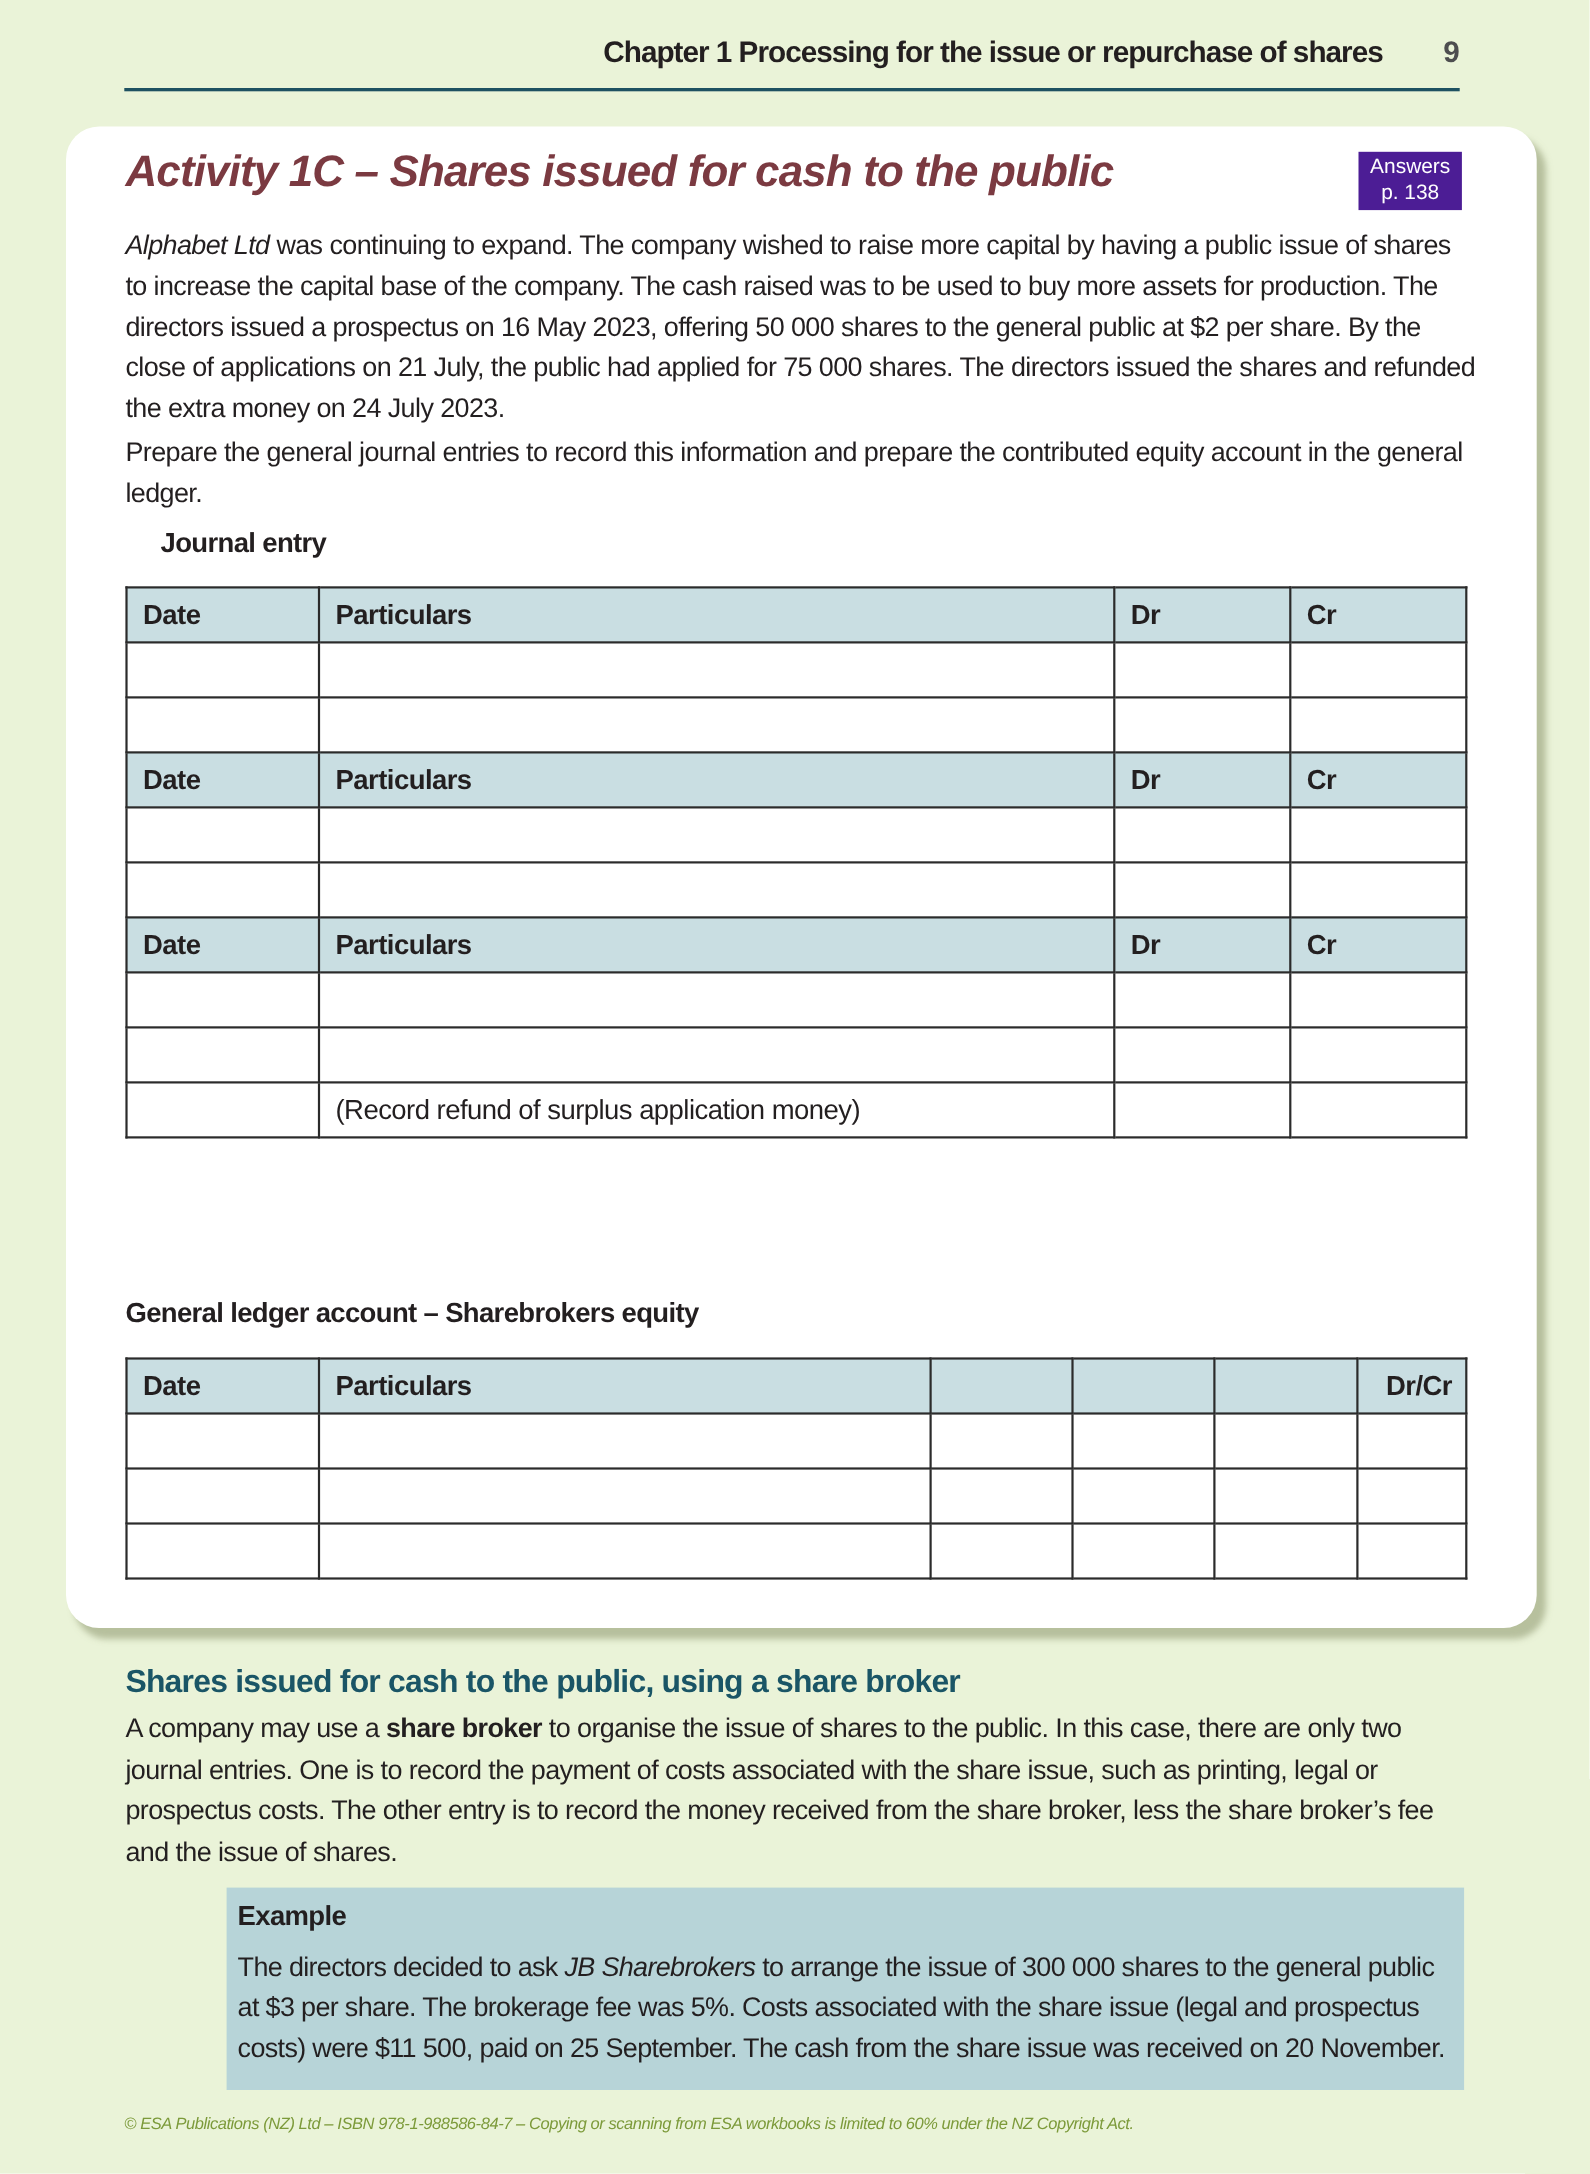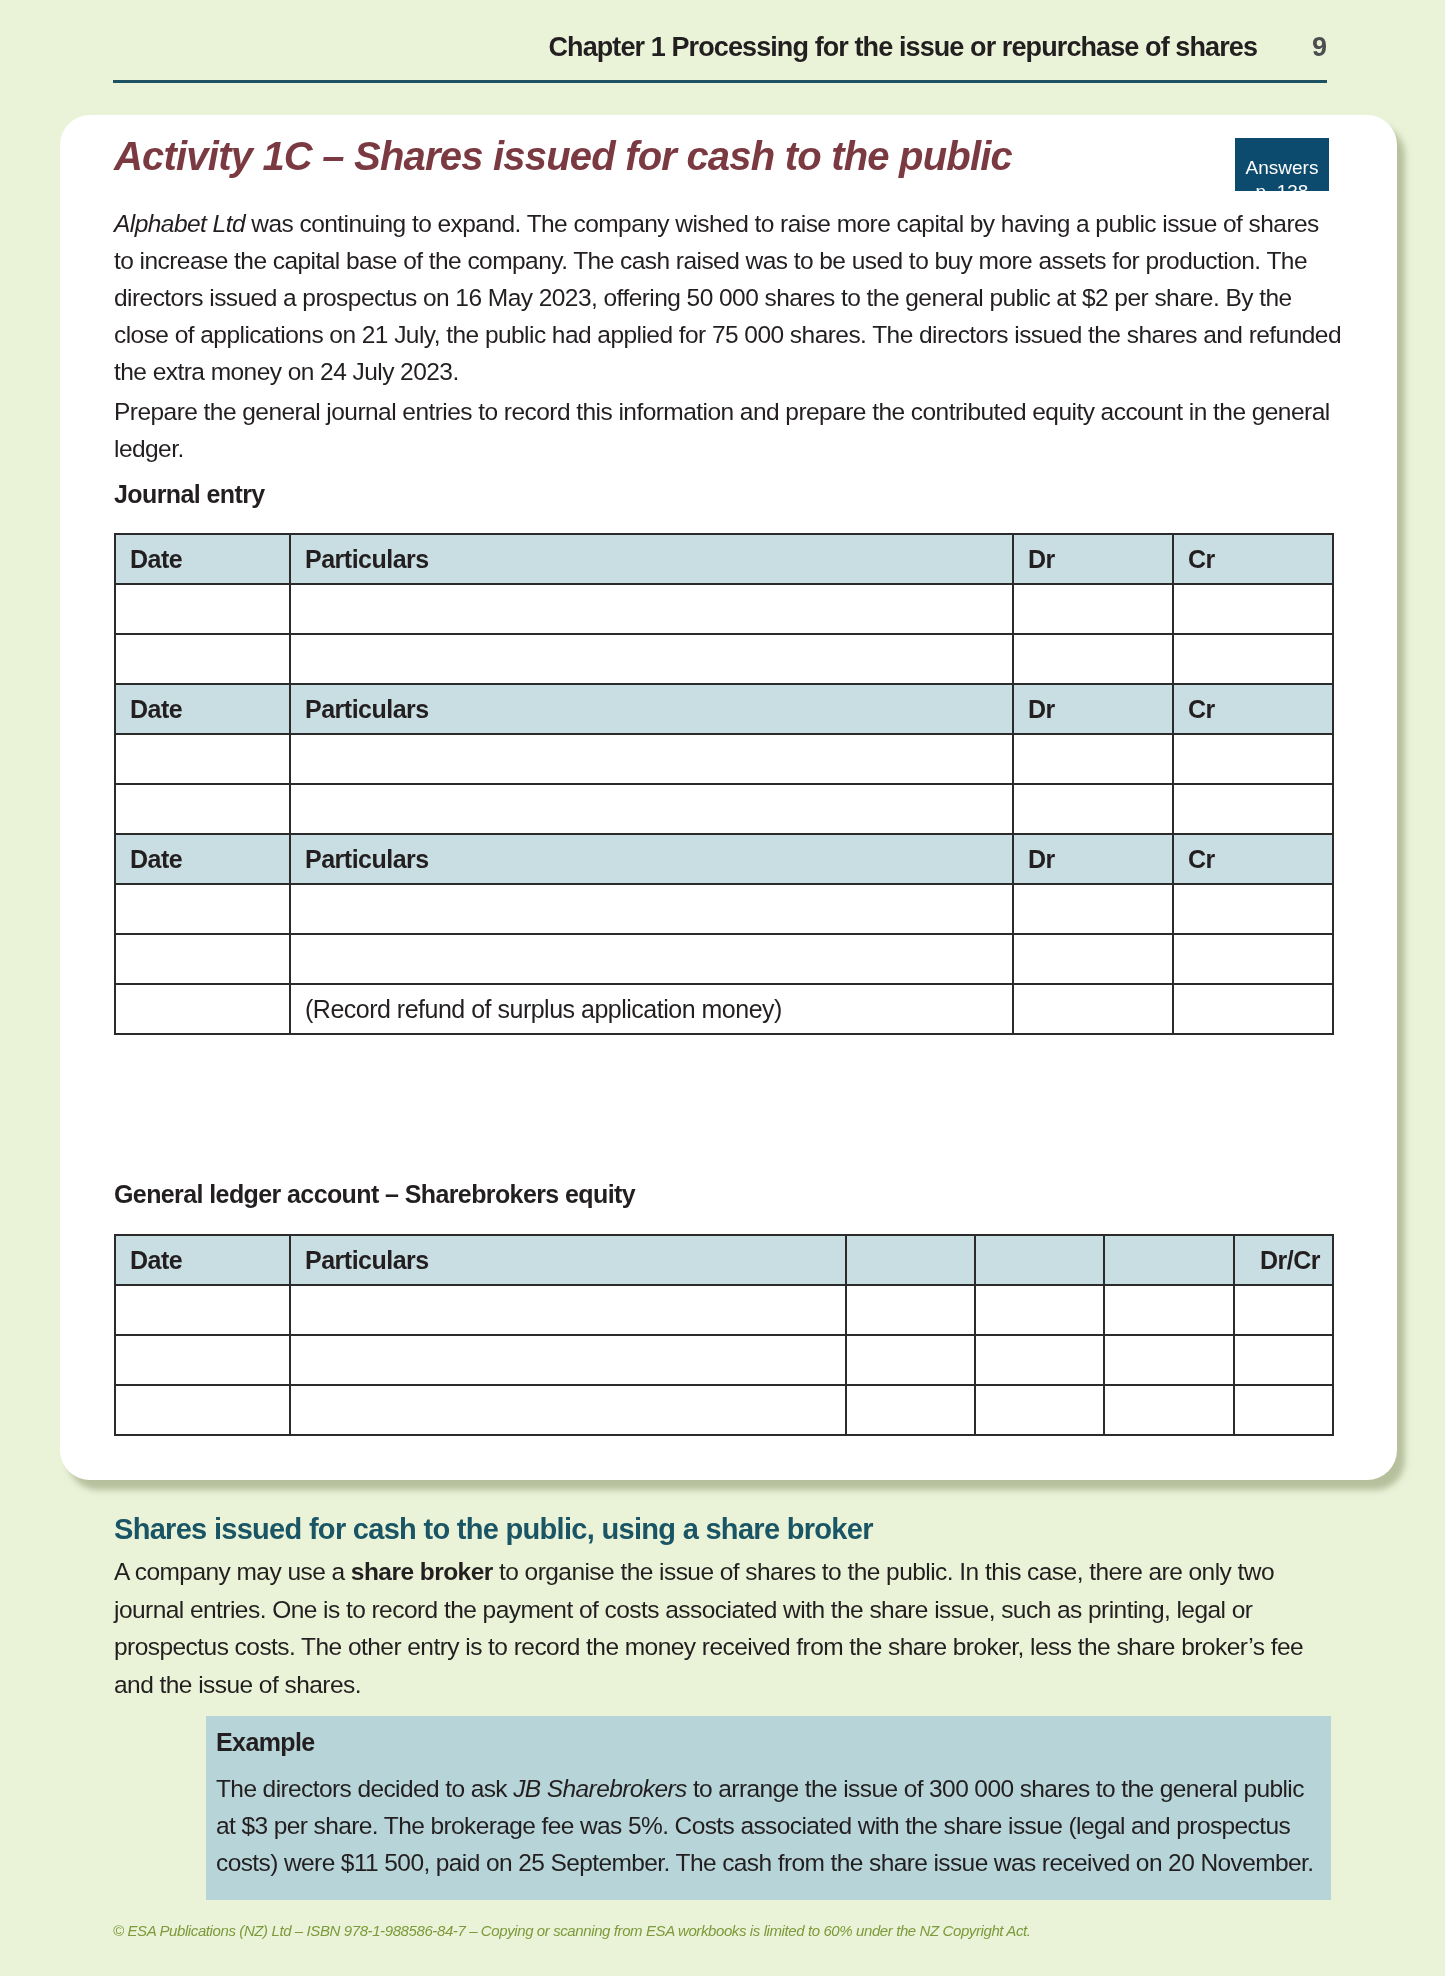--- a/index.html
+++ b/index.html
@@ -37,34 +37,34 @@
     background: #ffffff; border-radius: 30px;
     box-shadow: 8px 10px 6px rgba(140,150,110,0.55);
   }
   .activity-title {
     position: absolute; left: 114px; top: 134px;
     font-size: 40px; font-weight: bold; font-style: italic;
     color: #7b3a41; letter-spacing: -0.8px; text-align: center;
   }
   .answers-badge {
     position: absolute; left: 1235px; top: 138px; width: 94px; height: 53px;
-    background: #0c4a6e; color: #ffffff; text-align: center;
-    font-size: 19px; line-height: 24px; padding-top: 18px; box-sizing: border-box;
+    background: #4c1d95; color: #ffffff; text-align: center;
+    font-size: 19px; line-height: 24px; padding-top: 2px; box-sizing: border-box;
   }
   .body-text {
     position: absolute; left: 114px; width: 1230px;
     font-size: 24.5px; line-height: 37px; color: #231f20; letter-spacing: -0.55px;
   }
   .intro { top: 205px; }
   .instruction { top: 393px; }
   .section-label {
     position: absolute; left: 114px;
     font-size: 25px; font-weight: bold; letter-spacing: -0.6px;
   }
-  .lbl-journal { top: 480px; }
+  .lbl-journal { top: 480px; margin-left: 32px; }
   .lbl-ledger { top: 1180px; }
 
   
   table.grid {
     position: absolute; border-collapse: collapse; table-layout: fixed;
   }
   table.grid td {
     border: 2.5px solid #2b2b2b; padding: 0 0 0 14px; height: 48px;
     font-size: 25px; vertical-align: middle; letter-spacing: -0.5px;
   }

